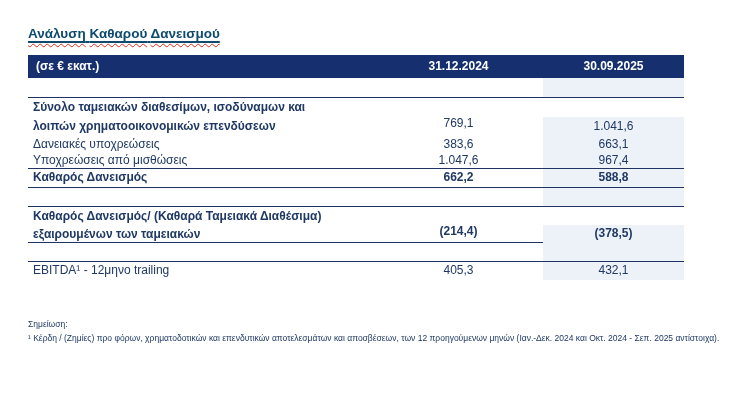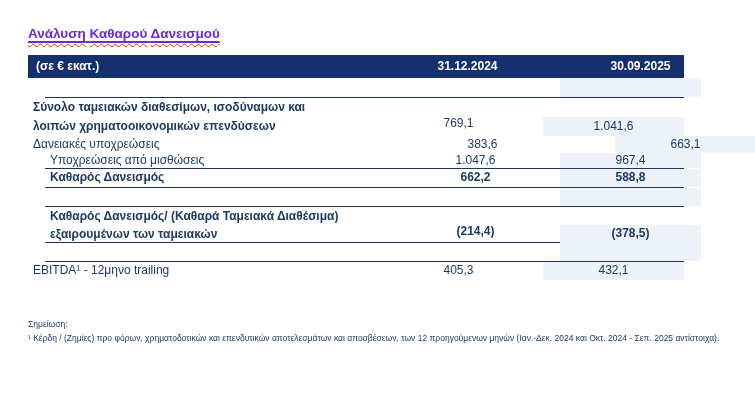--- a/index.html
+++ b/index.html
@@ -14,21 +14,21 @@
     overflow: hidden;
   }
 
   
   .title {
     position: absolute;
     left: 28px;
     top: 26px;
     font-size: 13.5px;
     font-weight: bold;
-    color: #6d28d9;
+    color: #0c4a6e;
     text-decoration: underline;
     text-decoration-thickness: 1.5px;
     text-underline-offset: 3px;
     white-space: nowrap;
   }
   .title .word {
     text-decoration-line: underline;
     text-decoration-style: wavy;
     text-decoration-color: #e0301e;
     text-decoration-thickness: 1px;
@@ -51,31 +51,30 @@
   }
   .cell-label { padding-left: 5px; }
   .cell-val { text-align: center; }
   .band { background: #edf1f8; height: 100%; display: flex; align-items: center; justify-content: center; }
 
   .row-header {
     height: 23px;
     background: #16306f;
     color: #ffffff;
     font-weight: bold;
-    gap: 9px;
   }
   .row-header .cell-label { padding-left: 8px; }
 
-  .b-bottom { border-bottom: 1.5px solid #1e3264; margin-left: 17px; }
+  .b-bottom { border-bottom: 1.5px solid #1e3264; }
 
   .row-spacer-1 { height: 20px; }
   .row-1 { height: 38px; }
   .row-1 .lines { line-height: 19px; font-weight: bold; }
   .row-1 .cell-val, .row-1 .band { align-self: end; height: 19px; }
-  .row-2 { height: 17px; gap: 24px; }
+  .row-2 { height: 17px; }
   .row-3 { height: 16px; }
   .row-4 { height: 19px; font-weight: bold; }
   .row-spacer-2 { height: 19px; }
   .row-5 { height: 36px; font-weight: bold; }
   .row-5 .lines { line-height: 18px; }
   .row-5 .cell-val, .row-5 .band { align-self: end; height: 18px; }
   .row-6 { height: 18px; }
   .row-7 { height: 18px; }
 
   

